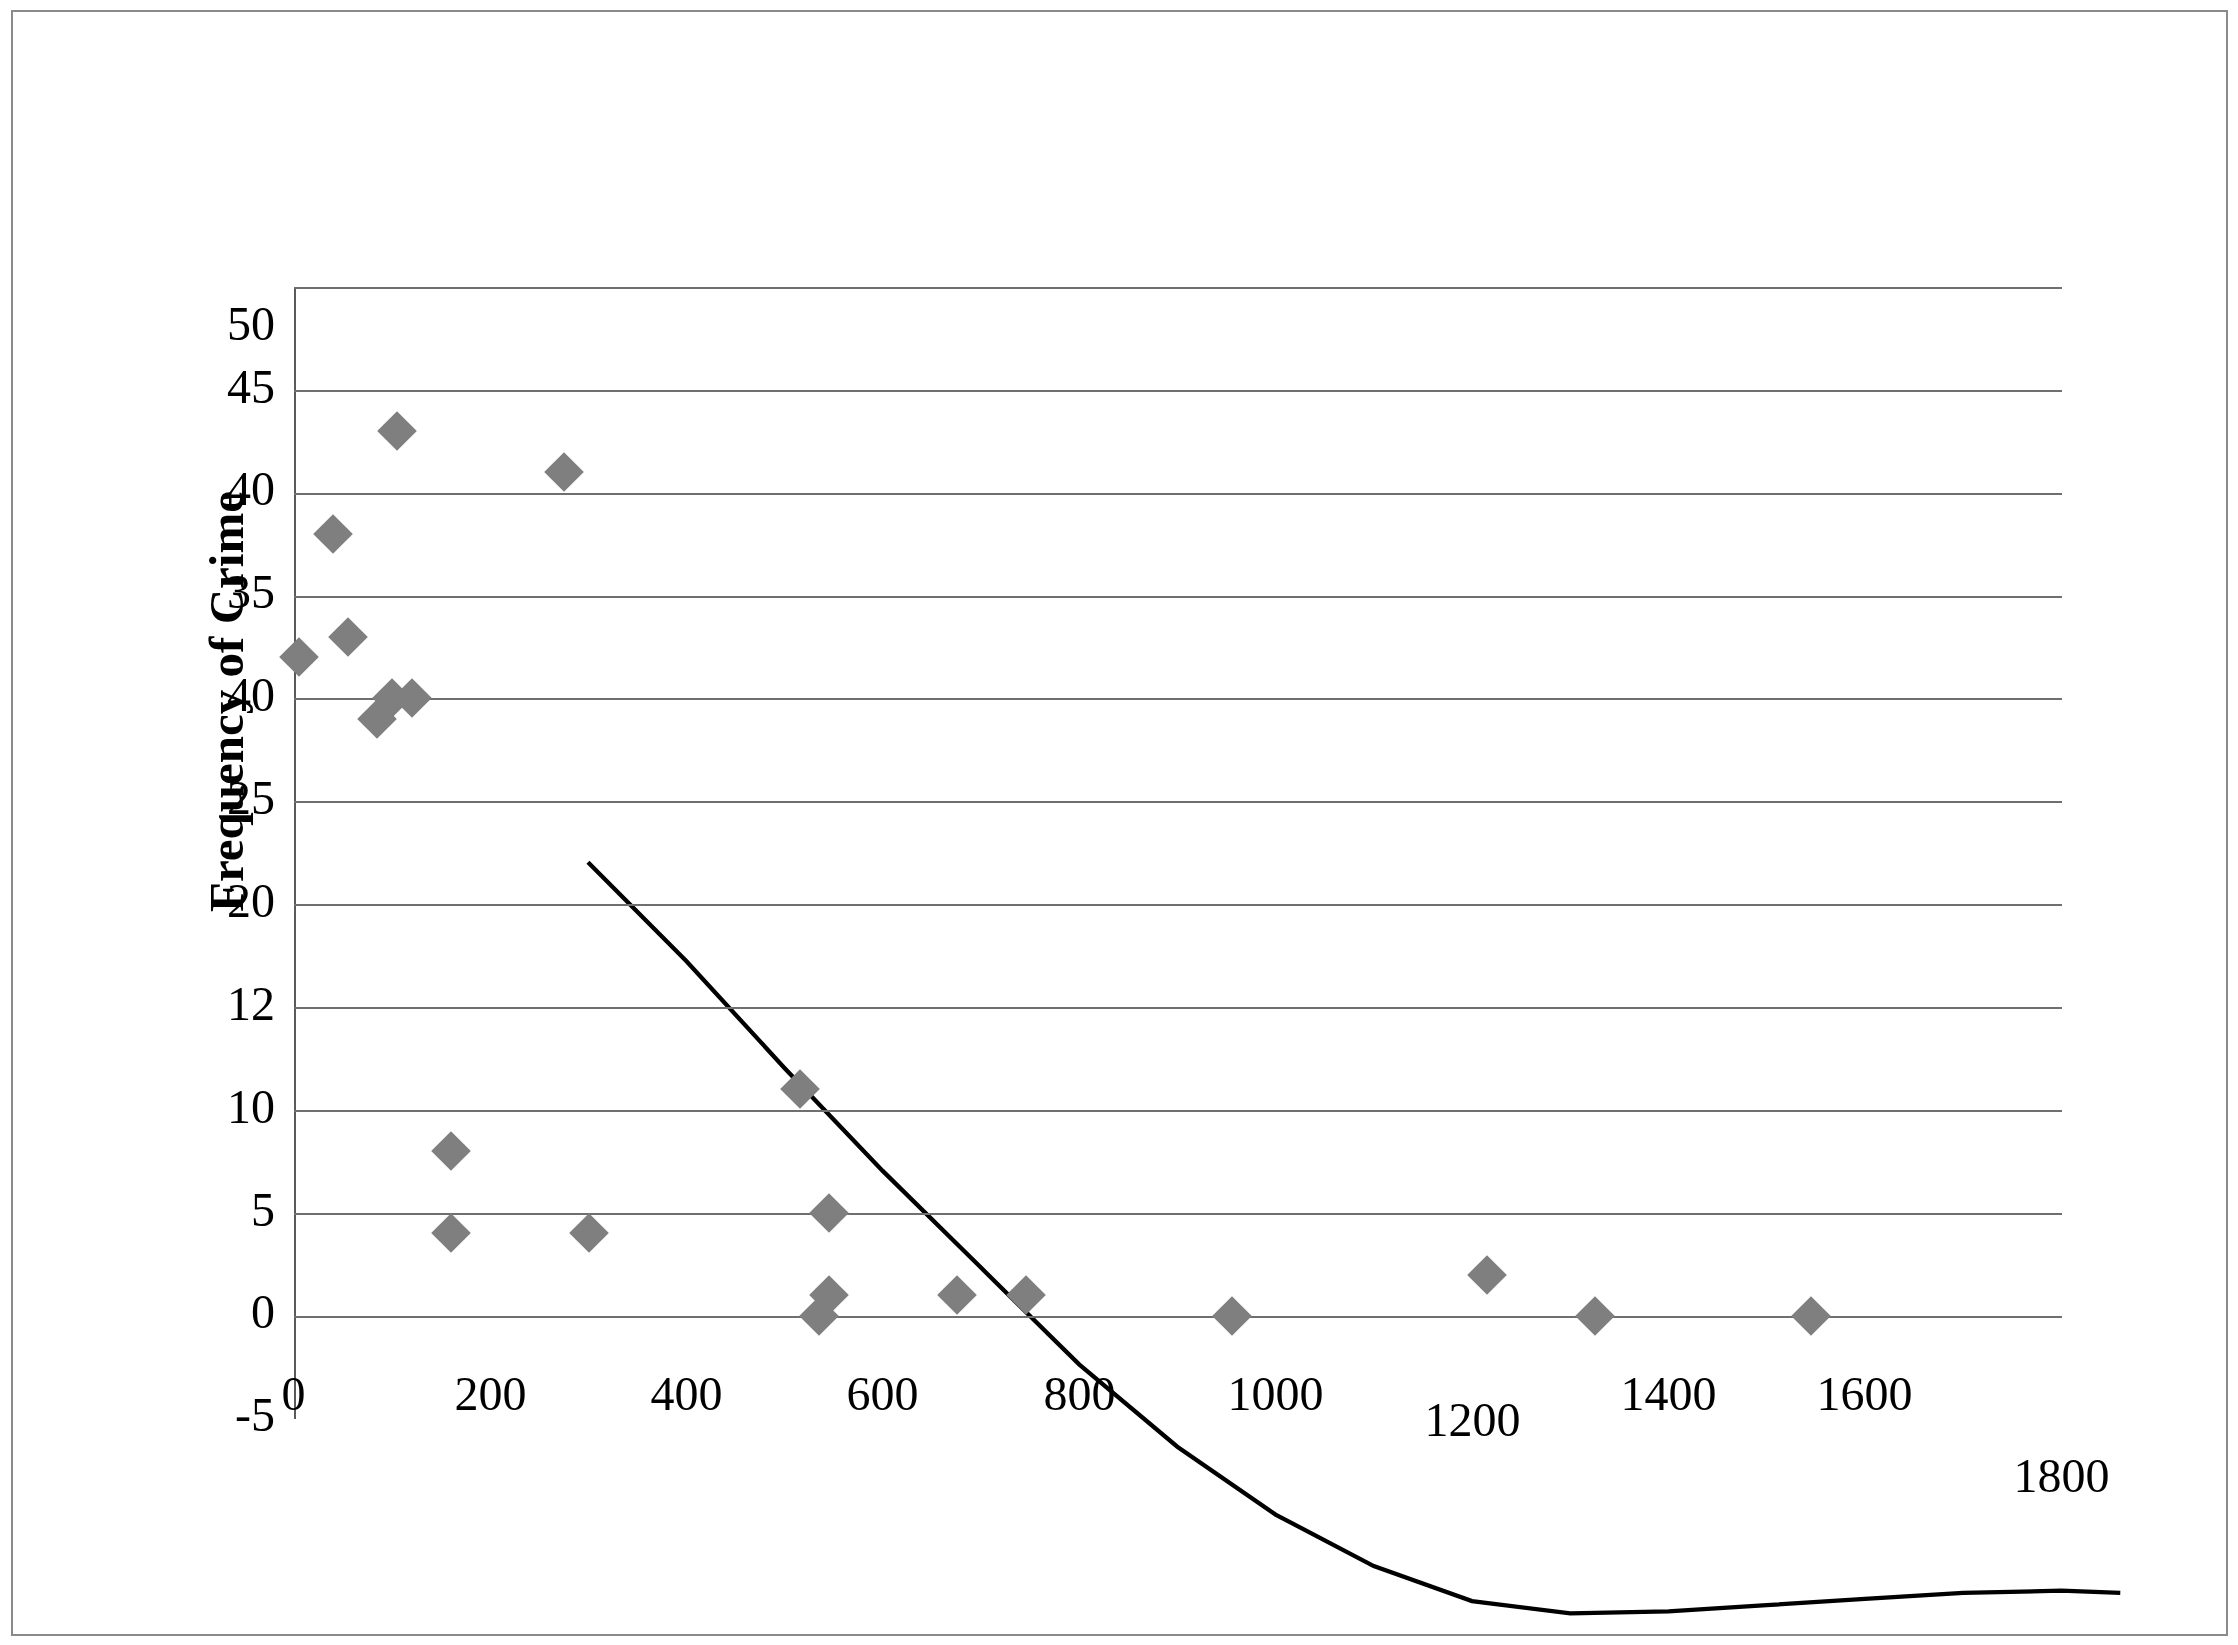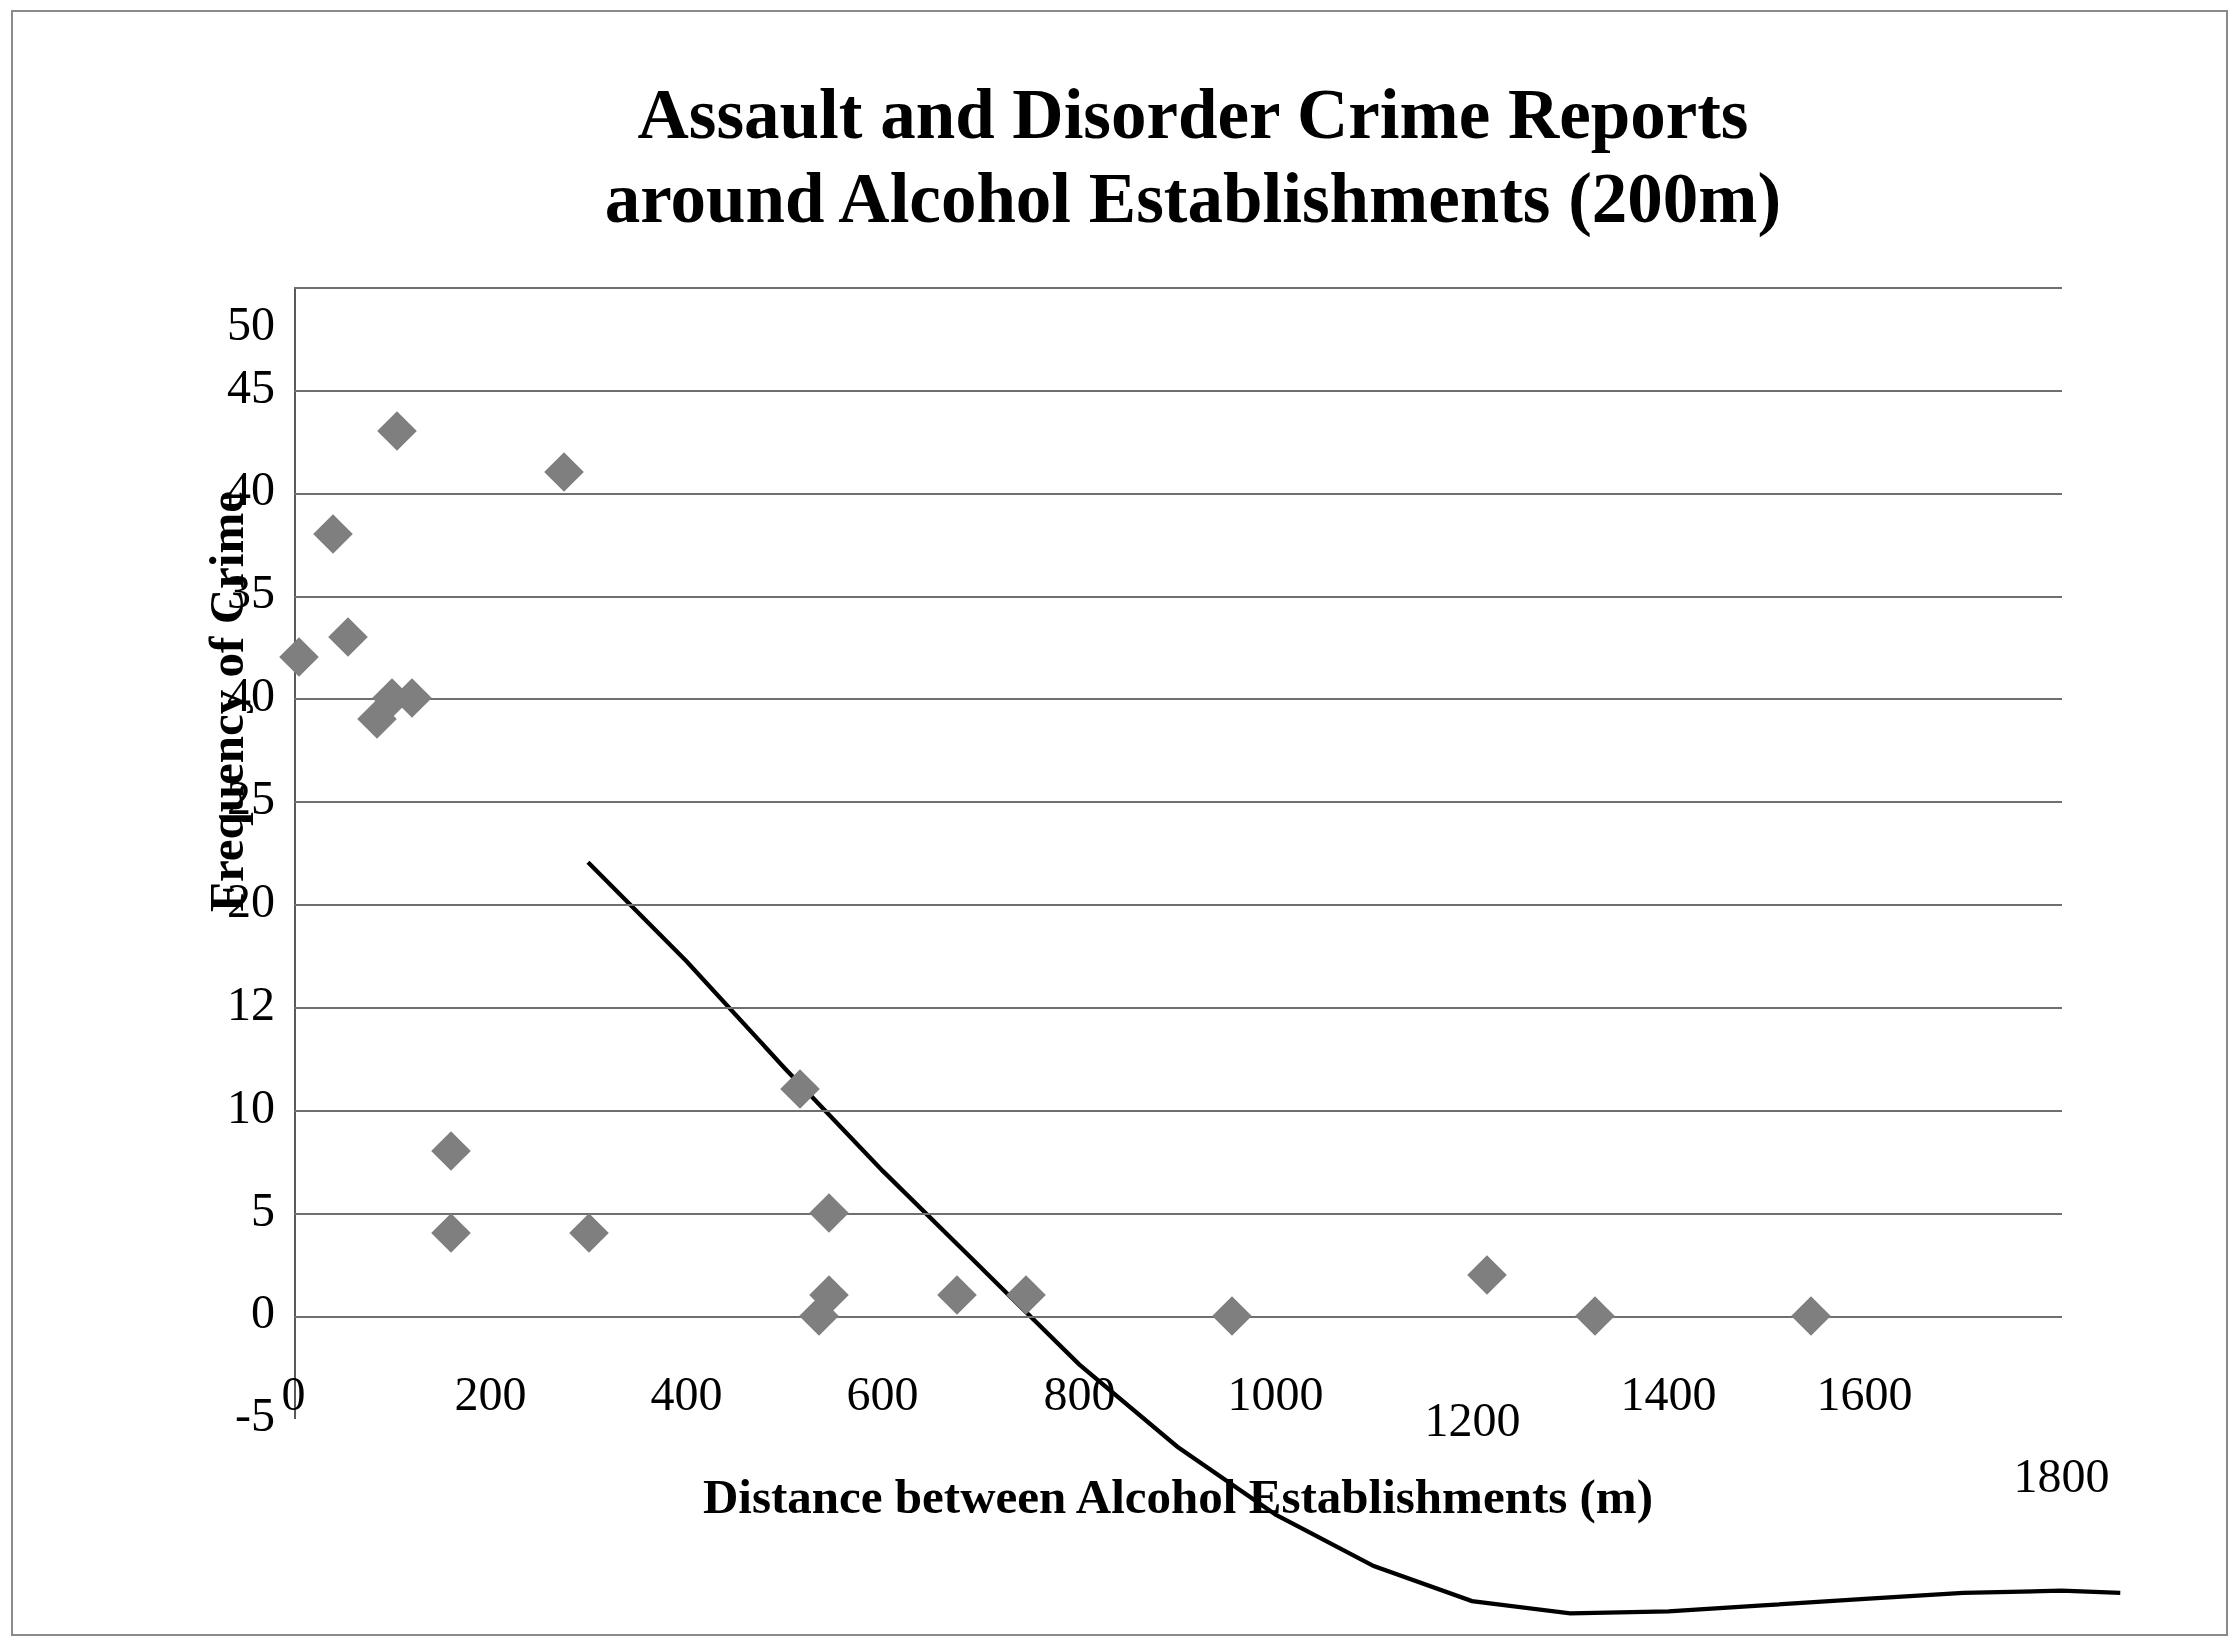--- a/index.html
+++ b/index.html
@@ -120,27 +120,22 @@
     height: 1132px;
     overflow: visible;
   }
 </style>
 </head>
 <body>
 
 <div class="page">
   <div class="page-border"></div>
 
-  <div class="chart-title">
-    <div>Assault and Disorder Crime Reports</div>
-    <div>around Alcohol Establishments (200m)</div>
-  </div>
 
   <div class="y-axis-title">Frequency of Crime</div>
-  <div class="x-axis-title">Distance between Alcohol Establishments (m)</div>
 
   <div class="axis-y"></div>
 
   <div class="plot" id="plot-area">
     <svg class="trend-svg" id="trend-svg" viewBox="0 0 2890 1850" preserveAspectRatio="none">
       <polyline id="trend-path" fill="none" stroke="#000000" stroke-width="7" points="0.0,470.9 160.6,632.4 321.1,807.3 481.7,975.5 642.2,1133.5 802.8,1291.6 963.3,1426.2 1123.9,1537.2 1284.4,1621.3 1445.0,1678.5 1605.6,1698.6 1766.1,1695.3 1926.7,1685.2 2087.2,1675.1 2247.8,1665.0 2408.3,1661.6 2504.7,1665.0"></polyline>
     </svg>
   <div class="gridline" style="top: 1029px;"></div>
       <div class="gridline" style="top: 926px;"></div>
       <div class="gridline" style="top: 823px;"></div>

